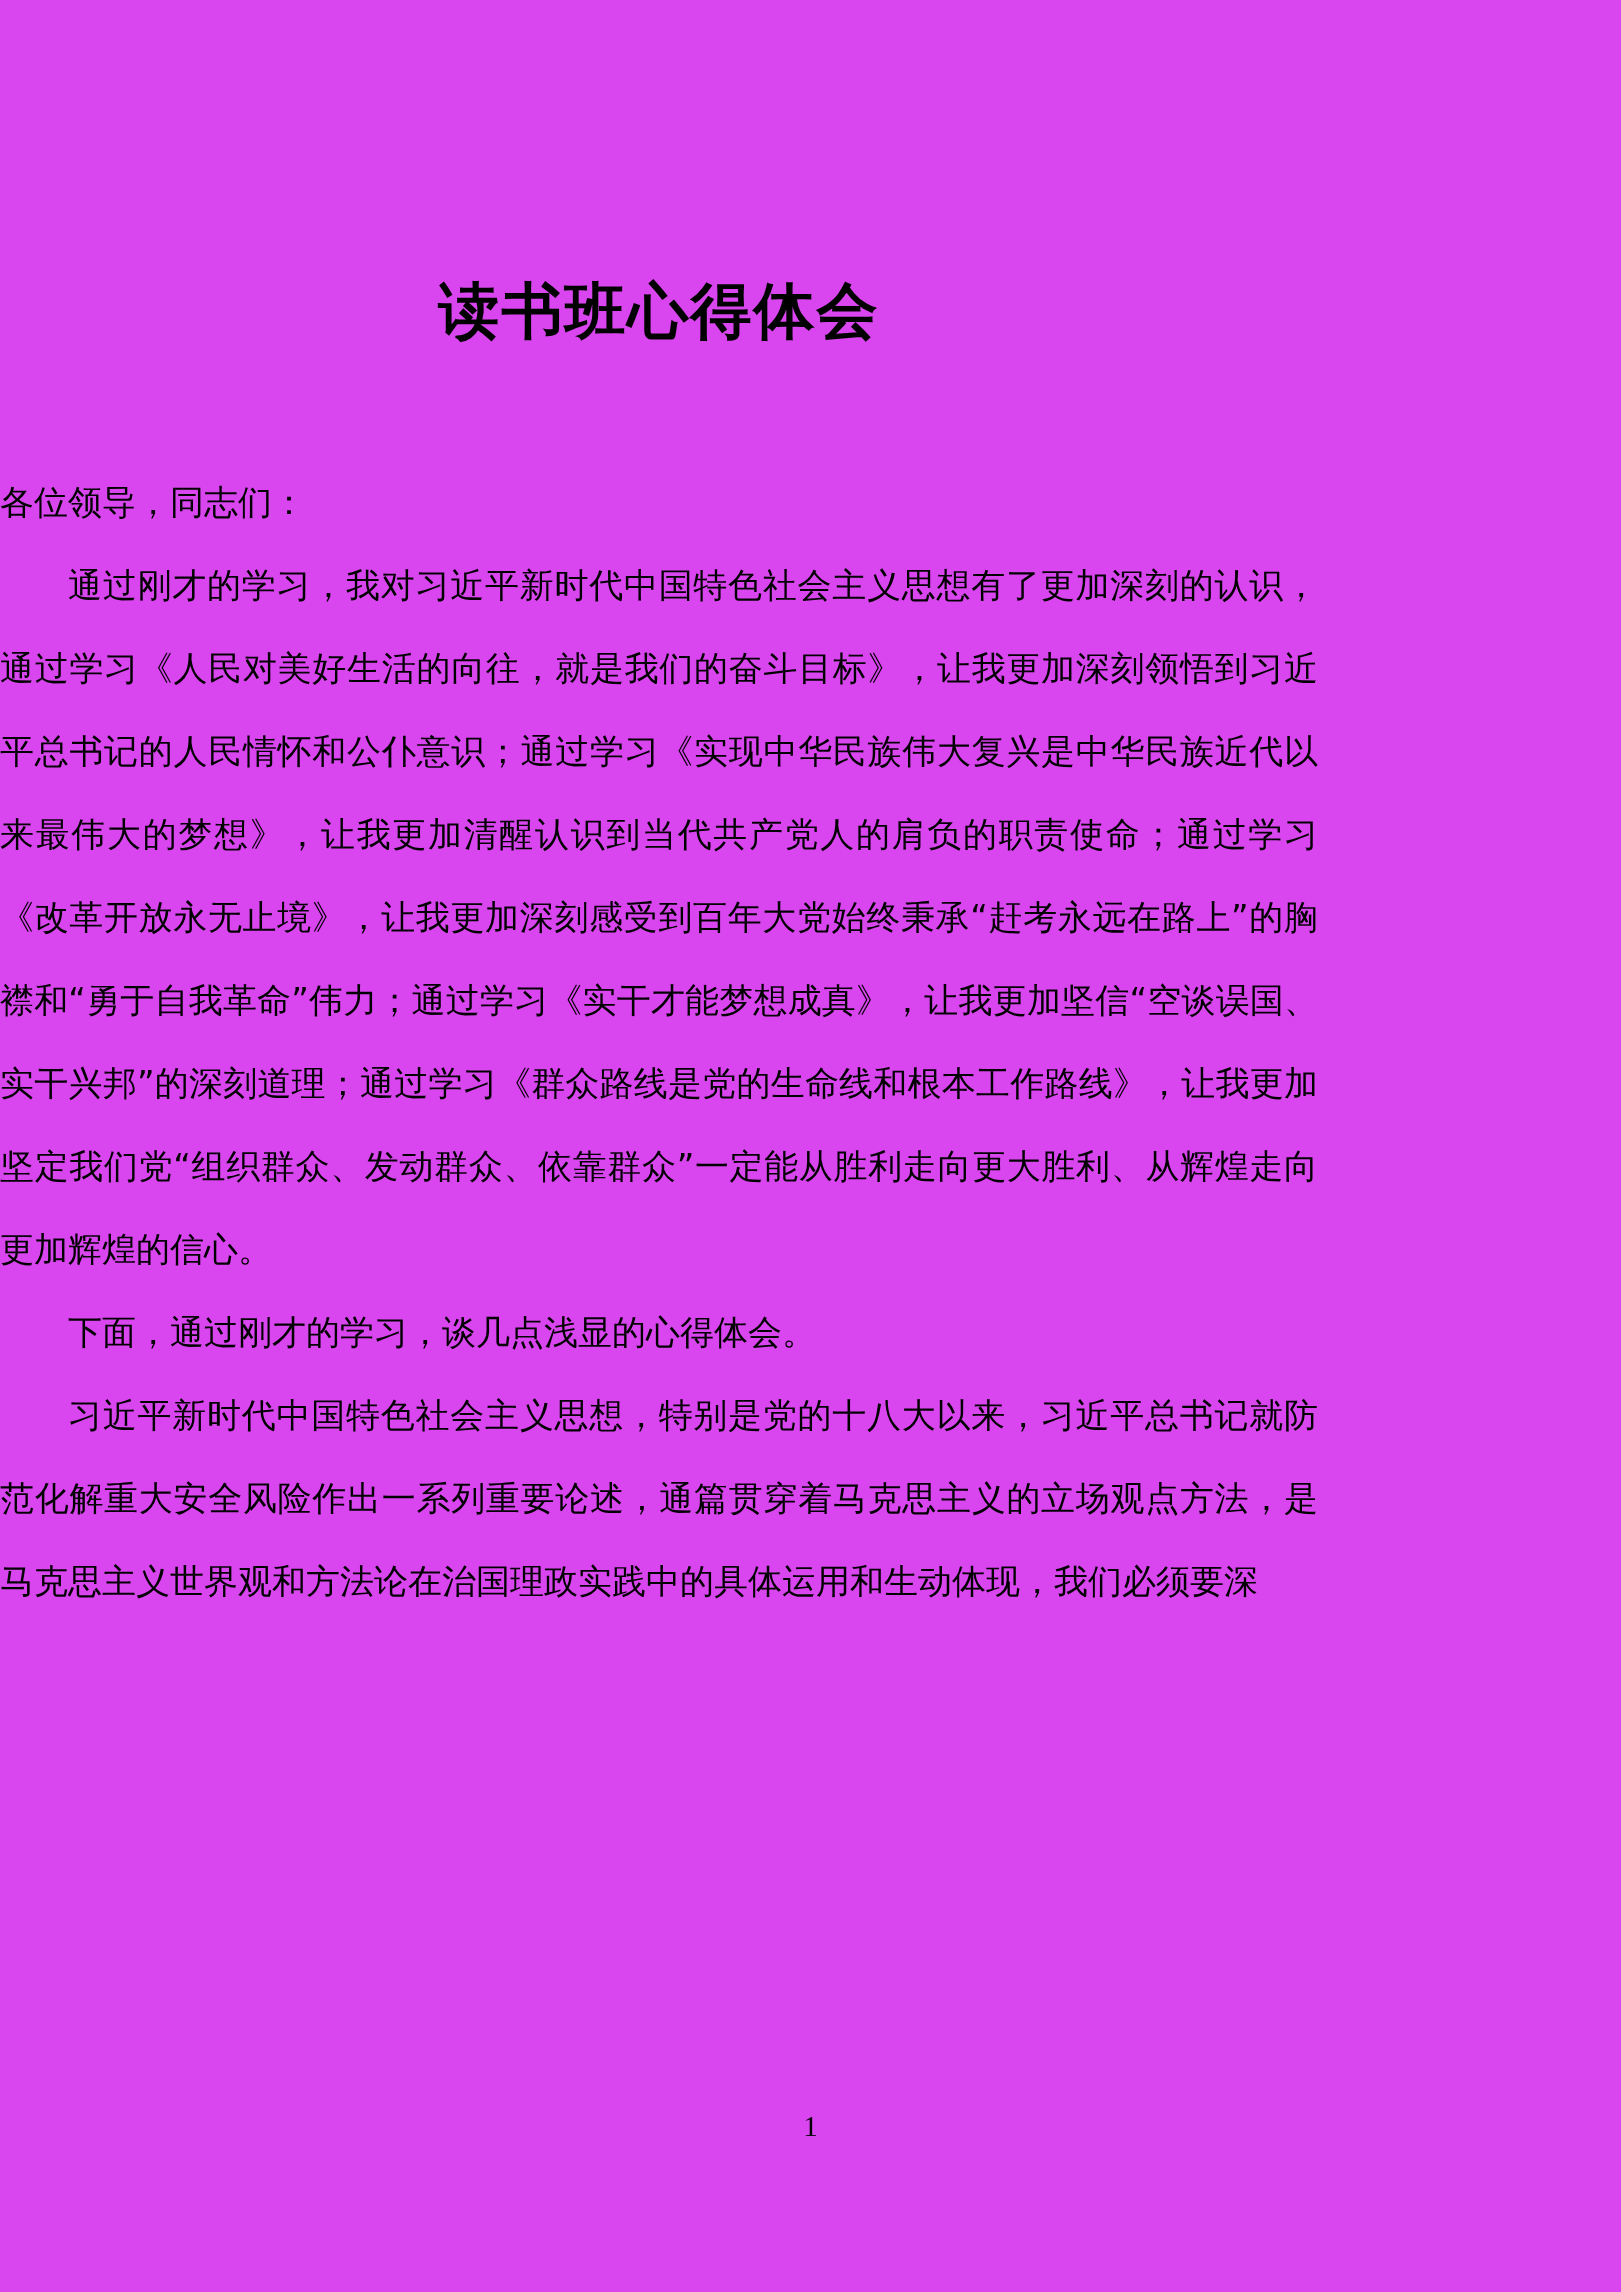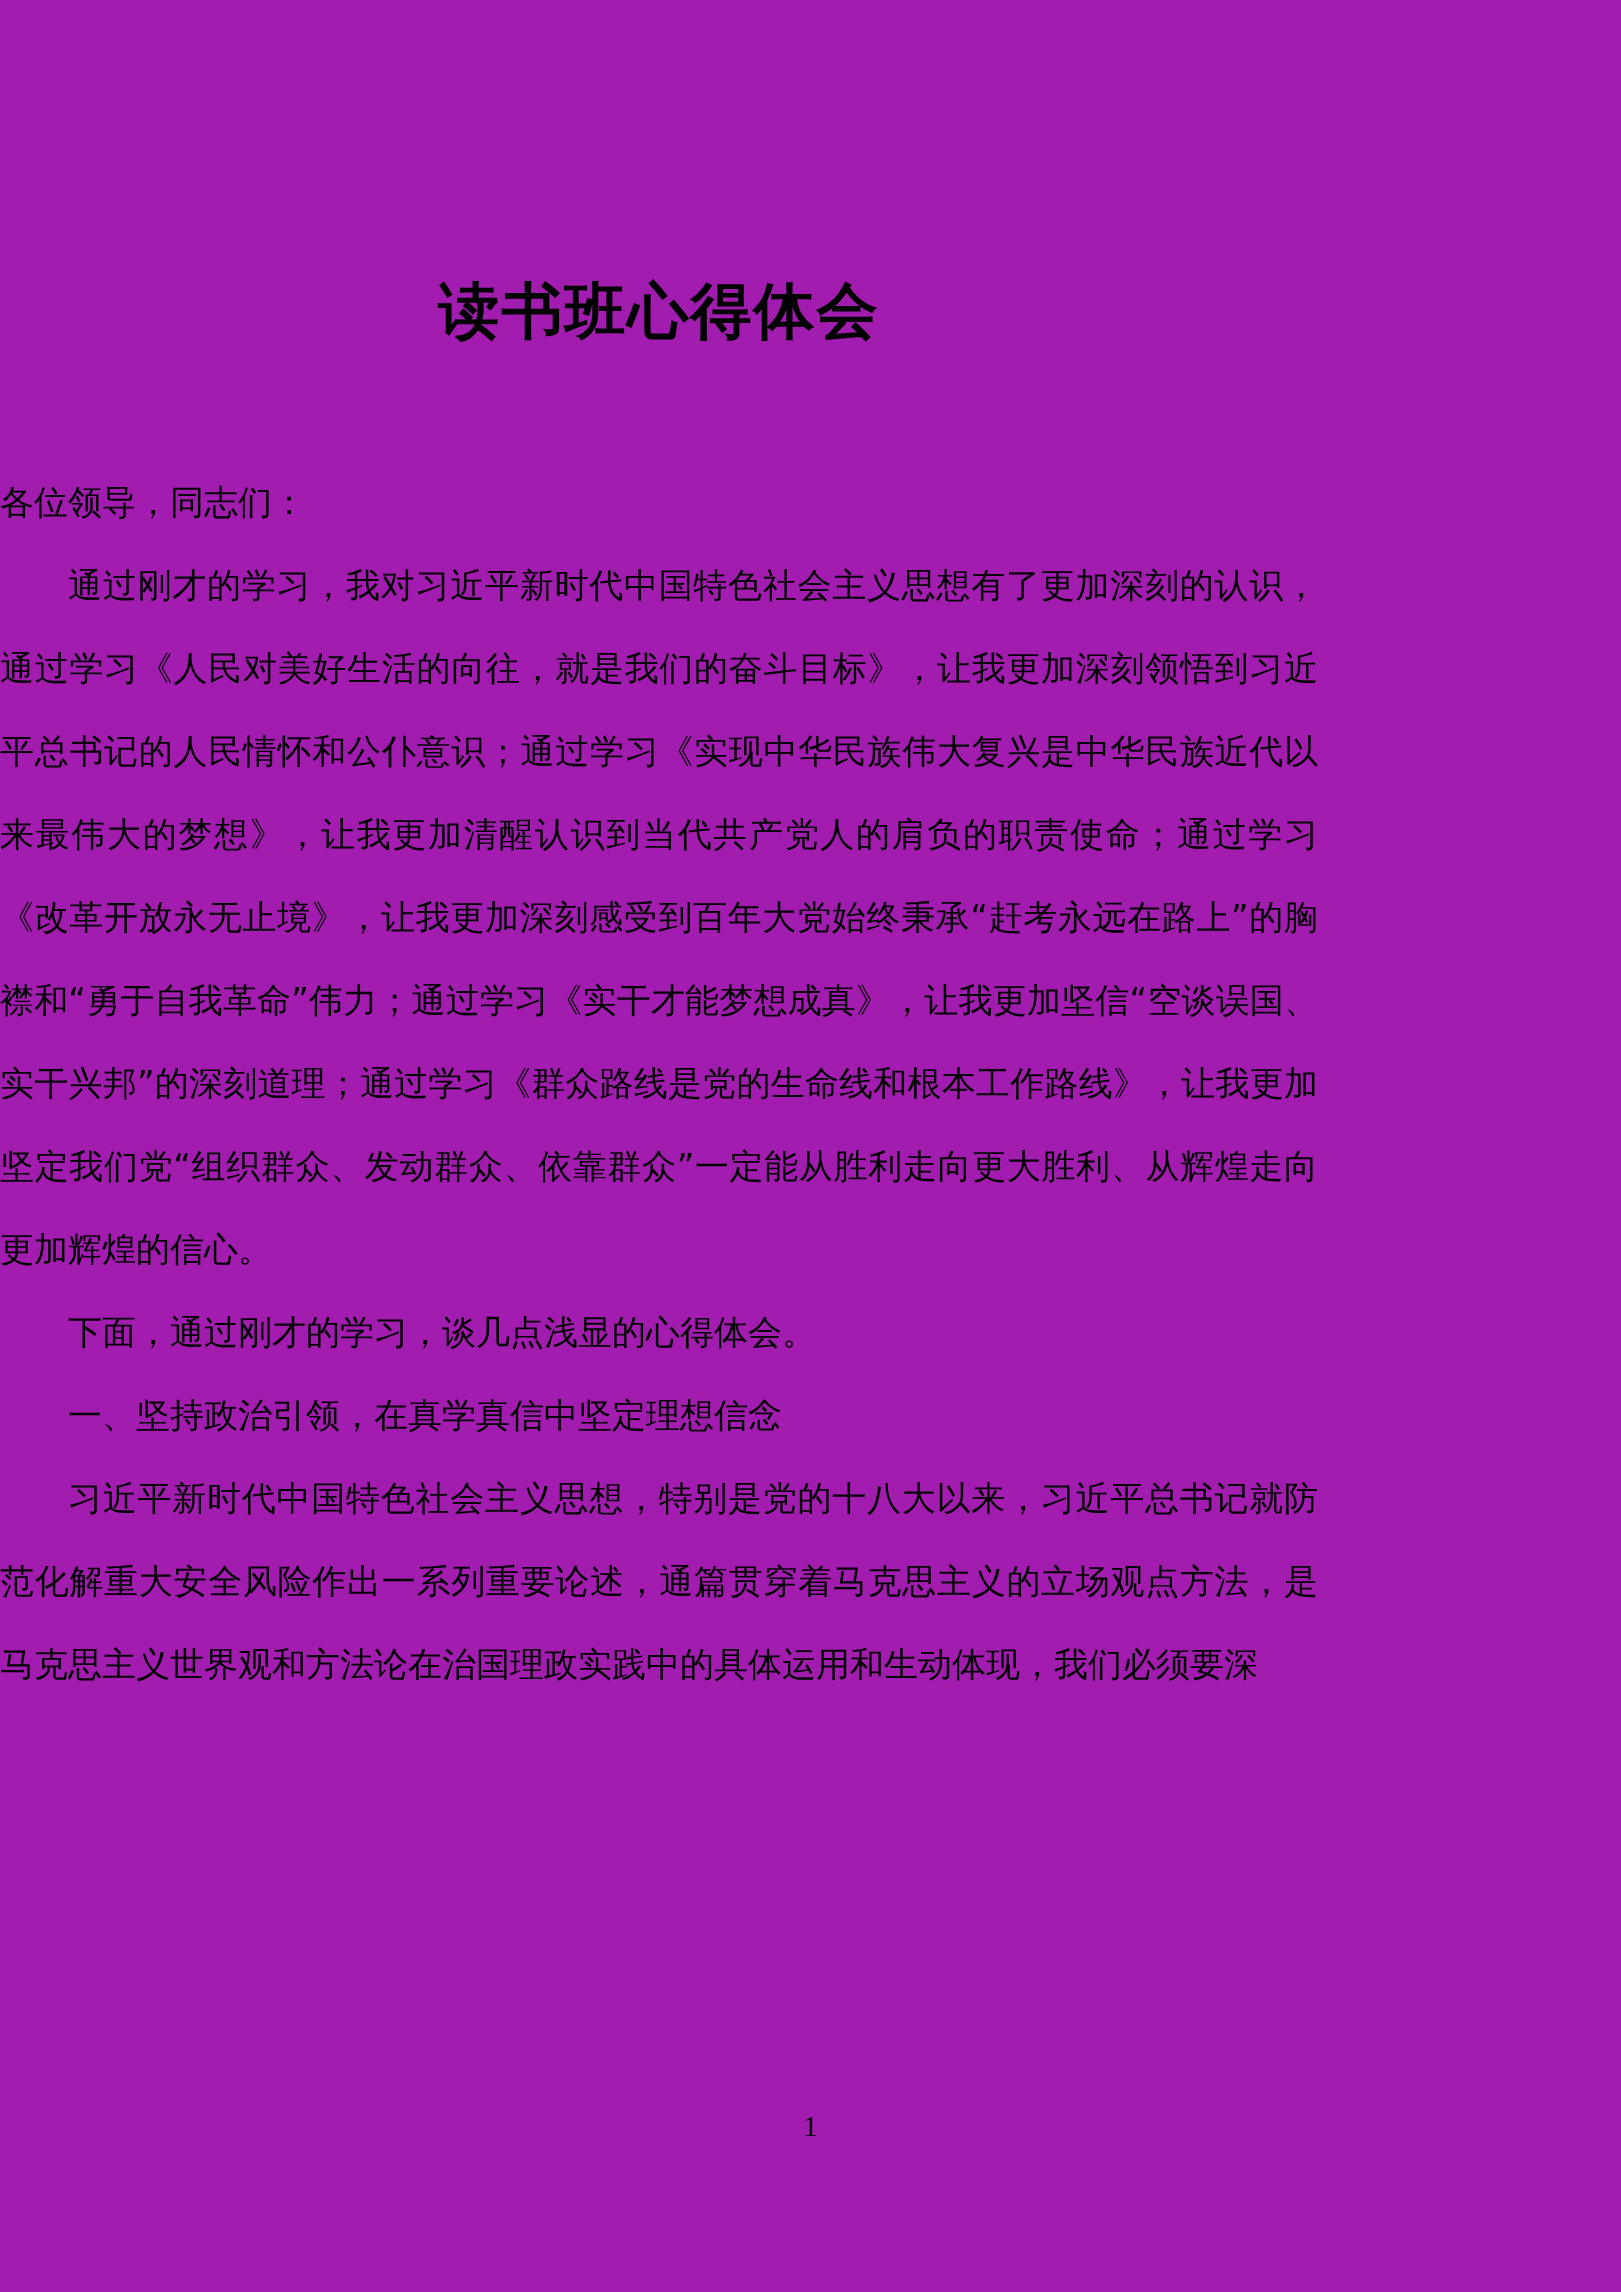--- a/index.html
+++ b/index.html
@@ -8,21 +8,21 @@
     background: #ffffff;
   }
   body {
     font-family: "DejaVu Sans", "Liberation Sans", sans-serif;
     color: #000000;
   }
   .page {
     position: relative;
     width: 1621px;
     height: 2293px;
-    background: #a21caf;
+    background: #d946ef;
     overflow: hidden;
     box-sizing: border-box;
     padding-left: 21px;
   }
   .doc-title {
     margin: 0;
     padding: 0;
     text-align: center;
     font-size: 61px;
     font-weight: 700;
@@ -77,21 +77,20 @@
   <h1 class="doc-title">读书班心得体会</h1>
 
   <div class="body-block">
 
     <p class="para no-indent">各位领导，同志们：</p>
 
     <p class="para indent">通过刚才的学习，我对习近平新时代中国特色社会主义思想有了更加深刻的认识，通过学习《人民对美好生活的向往，就是我们的奋斗目标》，让我更加深刻领悟到习近平总书记的人民情怀和公仆意识；通过学习《实现中华民族伟大复兴是中华民族近代以来最伟大的梦想》，让我更加清醒认识到当代共产党人的肩负的职责使命；通过学习《改革开放永无止境》，让我更加深刻感受到百年大党始终秉承“赶考永远在路上”的胸襟和“勇于自我革命”伟力；通过学习《实干才能梦想成真》，让我更加坚信“空谈误国、实干兴邦”的深刻道理；通过学习《群众路线是党的生命线和根本工作路线》，让我更加坚定我们党“组织群众、发动群众、依靠群众”一定能从胜利走向更大胜利、从辉煌走向更加辉煌的信心。</p>
 
     <p class="para indent">下面，通过刚才的学习，谈几点浅显的心得体会。</p>
 
-    <p class="para indent">一、坚持政治引领，在真学真信中坚定理想信念</p>
 
     <p class="para indent">习近平新时代中国特色社会主义思想，特别是党的十八大以来，习近平总书记就防范化解重大安全风险作出一系列重要论述，通篇贯穿着马克思主义的立场观点方法，是马克思主义世界观和方法论在治国理政实践中的具体运用和生动体现，我们必须要深</p>
 
   </div>
 
   <div class="page-number">1</div>
 
 </div>
 
 

